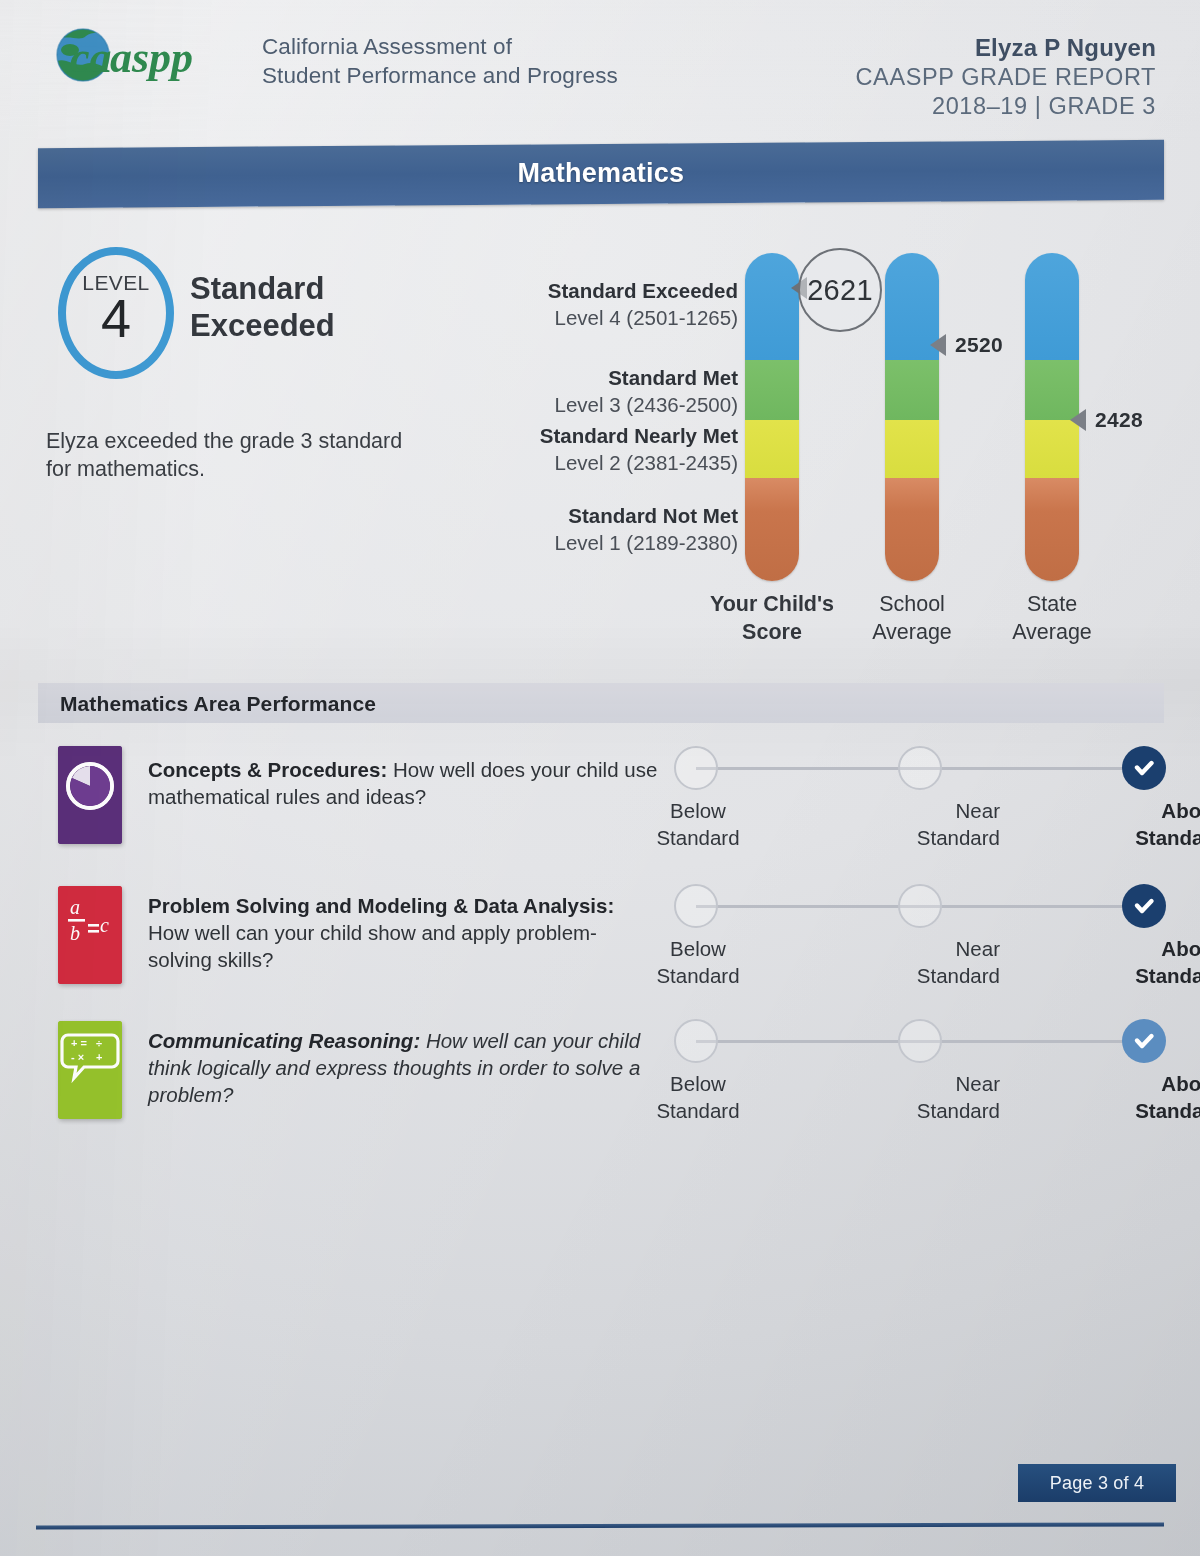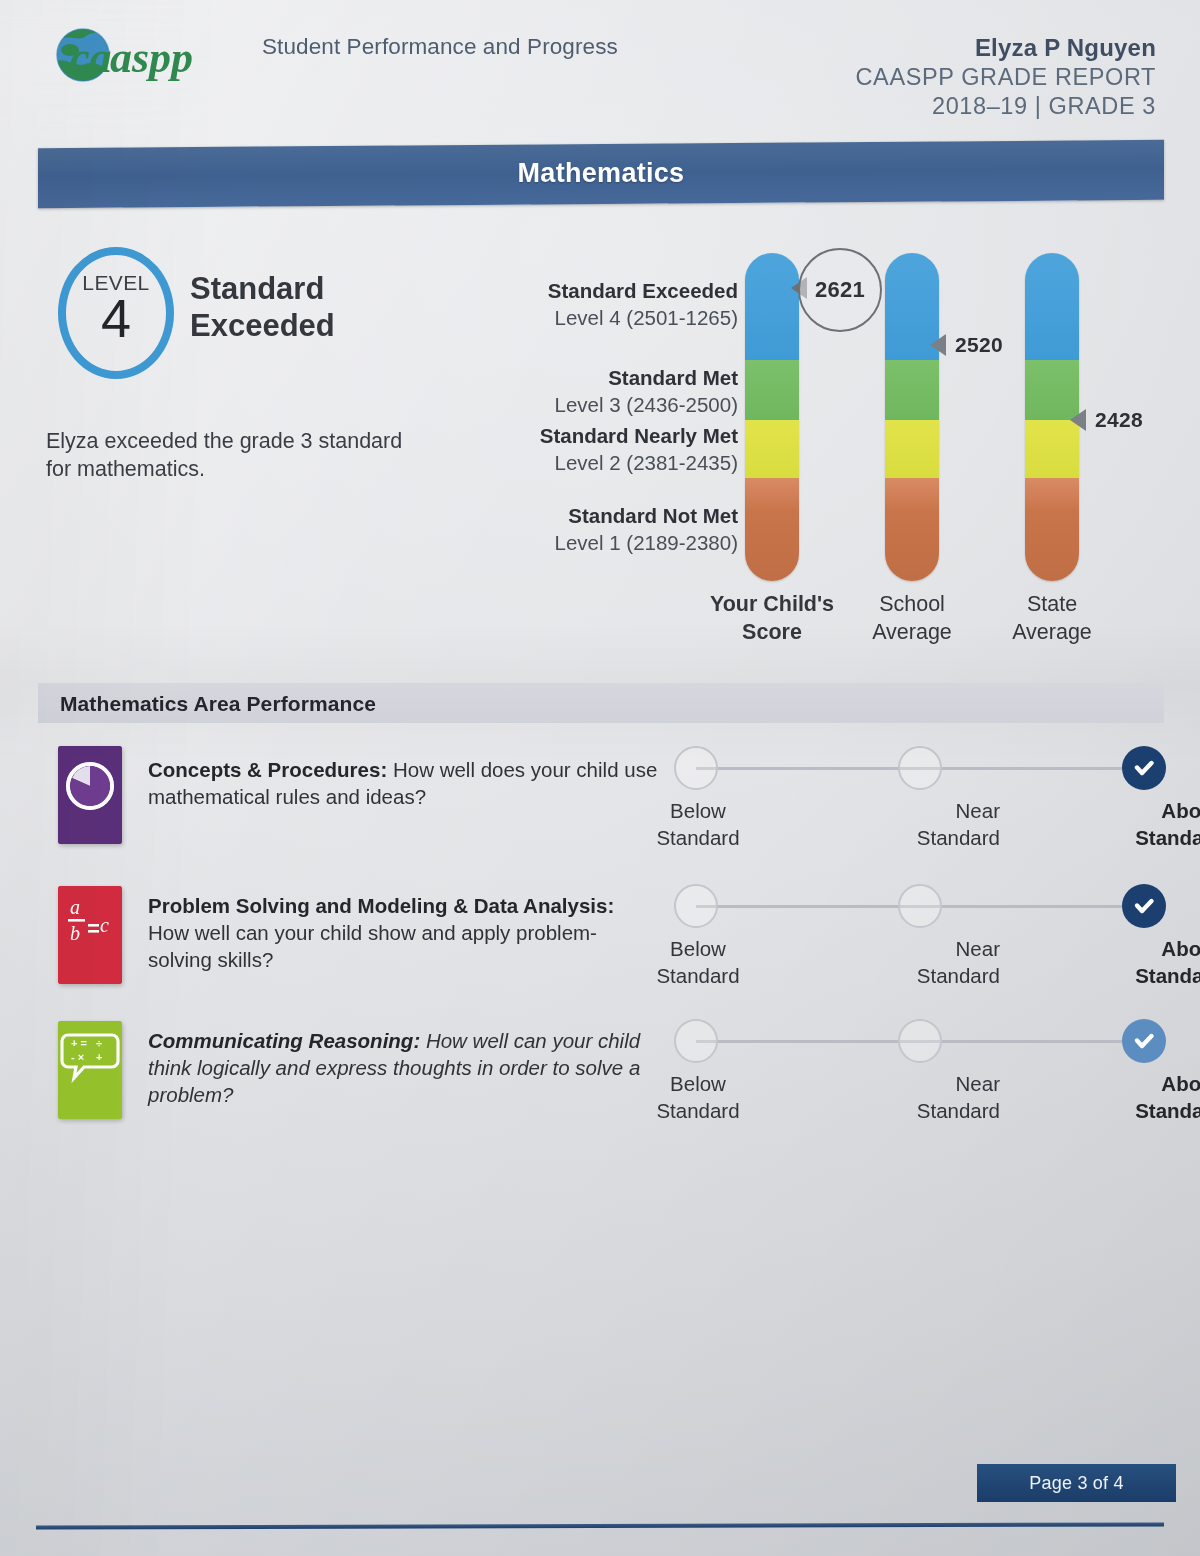--- a/index.html
+++ b/index.html
@@ -209,22 +209,22 @@
     left: 798px; top: 248px;
     width: 80px; height: 80px;
     border: 2.5px solid #6d7177;
     border-radius: 50%;
     background: rgba(232,233,236,0.55);
     display: flex;
     align-items: center;
     justify-content: center;
   }
   #callout-value {
-    font-size: 22px;
-    font-weight: bold;
+    font-size: 29px;
+    font-weight: normal;
     color: #2f3338;
     letter-spacing: .3px;
   }
   .callout-tri {
     position: absolute;
     width: 0; height: 0;
     border-top: 11px solid transparent;
     border-bottom: 11px solid transparent;
     border-right: 16px solid #6d7177;
   }
@@ -333,21 +333,21 @@
   #footer-rule {
     position: absolute;
     left: 36px; top: 1524px;
     width: 1128px; height: 4px;
     background: linear-gradient(180deg,#3b5c86 0%, #1f3f6b 100%);
     transform: rotate(-0.16deg);
   }
   #page-badge {
     position: absolute;
     right: 24px; top: 1464px;
-    width: 199px; height: 38px;
+    width: 158px; height: 38px;
     background: linear-gradient(180deg,#27507f 0%, #1b3d69 100%);
     display: flex;
     align-items: center;
     justify-content: center;
     margin-left: 45px;
   }
   #page-badge-text {
     color: #eef2f7;
     font-size: 18px;
     letter-spacing: .2px;
@@ -374,20 +374,21 @@
             <ellipse cx="18" cy="24" rx="9" ry="6"></ellipse>
           </g>
           <circle cx="31" cy="29" r="26" fill="none" stroke="#2f7fb0" stroke-width="1.5" opacity="0.6"></circle>
           <g fill="#2f8a4f" font-family="'Liberation Serif', serif" font-style="italic" font-weight="bold">
             <text x="18" y="46" font-size="44">ca</text>
             <text x="58" y="46" font-size="44">aspp</text>
           </g>
         </svg>
       </div>
       <div id="brand-lines">
+        <div>California Assessment of</div>
         <div>Student Performance and Progress</div>
       </div>
     </div>
 
     <div id="header-right">
       <div id="student-name">Elyza P Nguyen</div>
       <div id="report-title">CAASPP GRADE REPORT</div>
       <div id="report-year">2018–19 | GRADE 3</div>
     </div>
   </div>

